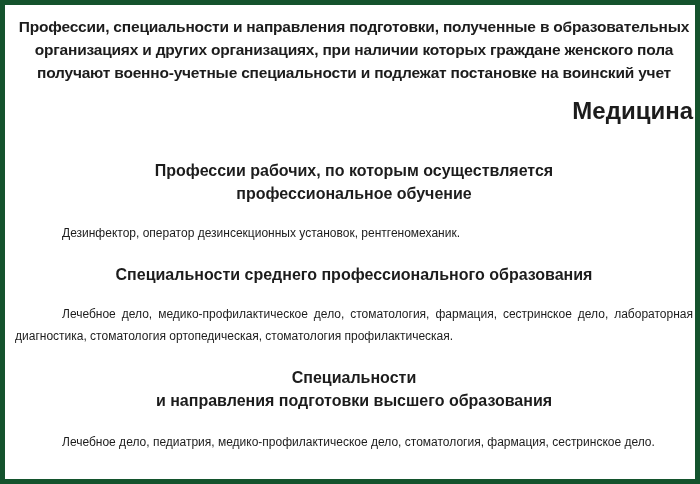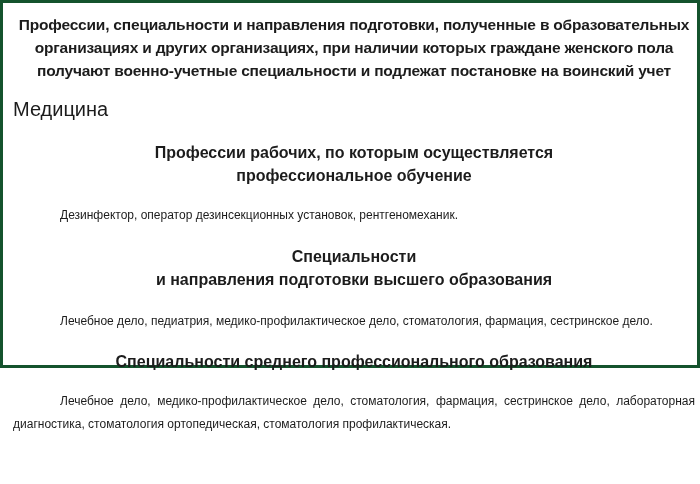--- a/index.html
+++ b/index.html
@@ -10,49 +10,49 @@
   body {
     width: 700px;
     height: 484px;
     font-family: "Liberation Sans", "DejaVu Sans", sans-serif;
     color: #1c1c1c;
     overflow: hidden;
   }
   .page {
     box-sizing: border-box;
     width: 700px;
-    height: 368px;
+    height: 484px;
     background: #ffffff;
-    border: 3px solid #14532d;
+    border: 5px solid #14532d;
     padding: 10px 2px 0 10px;
   }
   .doc-title {
     margin: 0;
     font-weight: bold;
     font-size: 15.5px;
     line-height: 23px;
     text-align: center;
     letter-spacing: -0.2px;
   }
   .category-heading {
     margin: 15px 0 0 0;
-    font-weight: normal;
-    font-size: 20px;
+    font-weight: bold;
+    font-size: 24px;
     line-height: 24px;
-    text-align: left;
+    text-align: right;
   }
   .section-heading {
     margin: 18px 0 0 0;
     font-weight: bold;
     font-size: 16px;
     line-height: 23px;
     text-align: center;
     white-space: pre-line;
   }
-  .section-heading.sh-1 { margin-top: 20px; text-align: center; }
+  .section-heading.sh-1 { margin-top: 36px; text-align: center; }
   .section-heading.sh-3 { margin-top: 18px; }
   .body-paragraph {
     margin: 17px 0 0 0;
     font-size: 12px;
     line-height: 22.5px;
     text-align: justify;
     text-align-last: left;
     text-indent: 47px;
   }
   .body-paragraph.bp-3 { margin-top: 19px; }
@@ -66,23 +66,23 @@
 
   <p class="category-heading">Медицина</p>
 
   <div>
     <p class="section-heading sh-1">Профессии рабочих, по которым осуществляется
 профессиональное обучение</p>
     <p class="body-paragraph">Дезинфектор, оператор дезинсекционных установок, рентгеномеханик.</p>
   </div>
 
   <div>
+    <p class="section-heading sh-2">Специальности среднего профессионального образования</p>
+    <p class="body-paragraph">Лечебное дело, медико-профилактическое дело, стоматология, фармация, сестринское дело, лабораторная диагностика, стоматология ортопедическая, стоматология профилактическая.</p>
+  </div>
+
+  <div>
     <p class="section-heading sh-3">Специальности
 и направления подготовки высшего образования</p>
     <p class="body-paragraph bp-3">Лечебное дело, педиатрия, медико-профилактическое дело, стоматология, фармация, сестринское дело.</p>
   </div>
 
-  <div>
-    <p class="section-heading sh-2">Специальности среднего профессионального образования</p>
-    <p class="body-paragraph">Лечебное дело, медико-профилактическое дело, стоматология, фармация, сестринское дело, лабораторная диагностика, стоматология ортопедическая, стоматология профилактическая.</p>
-  </div>
-
 </div>
 
 </body></html>

